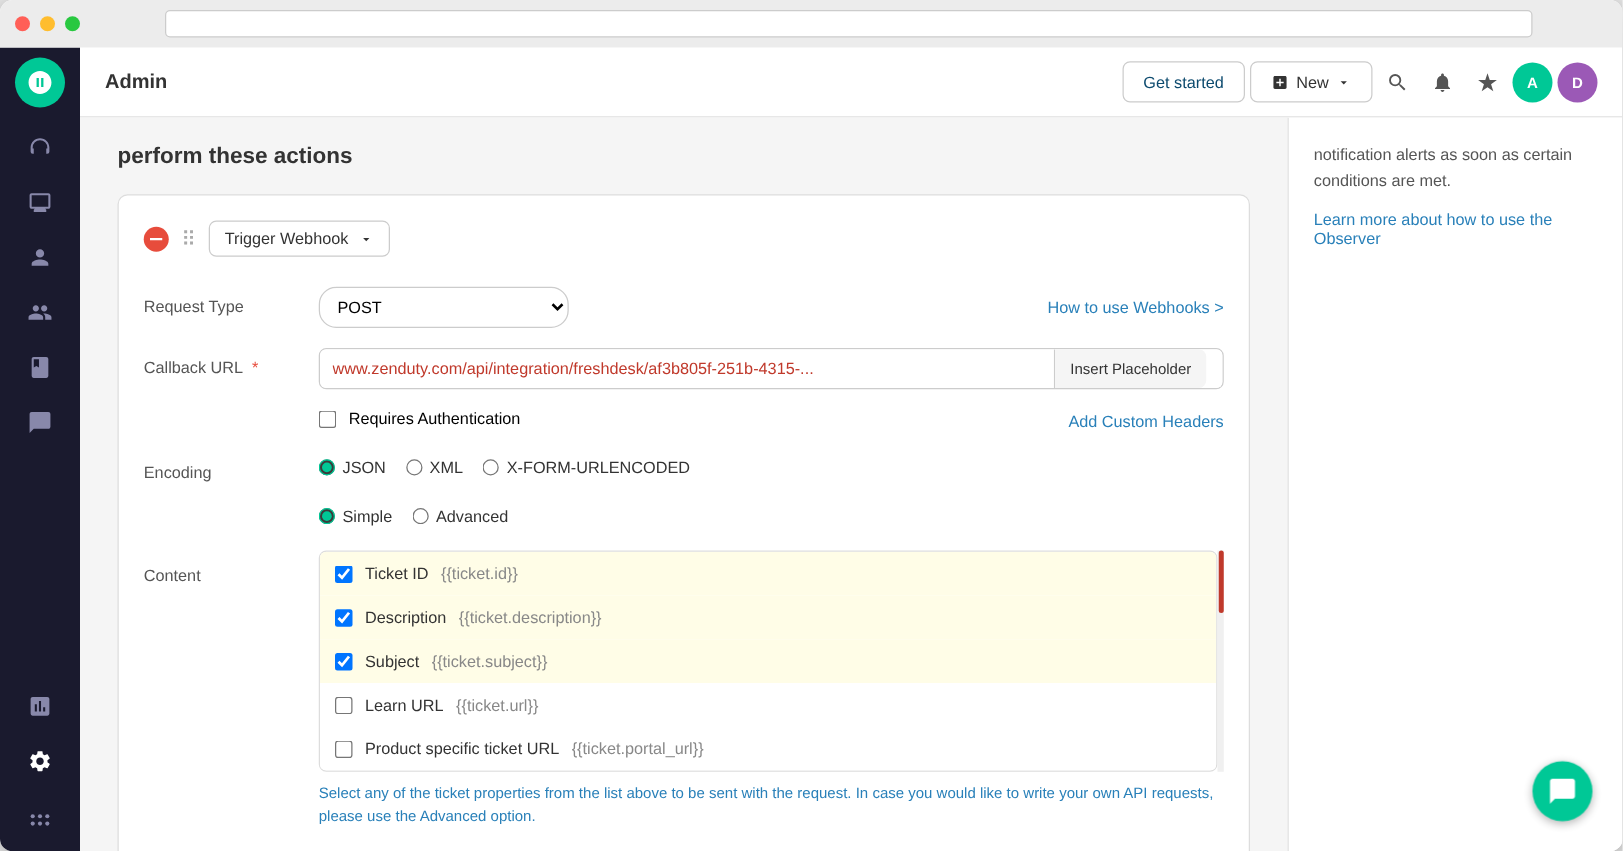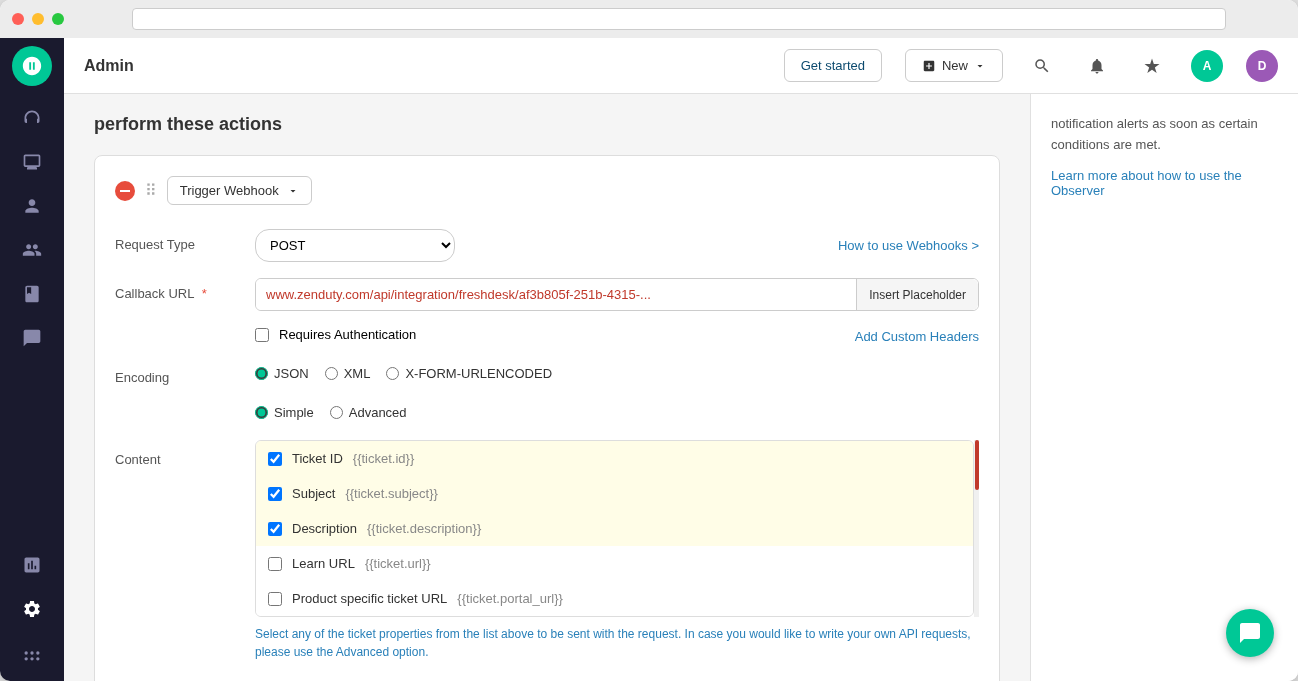--- a/index.html
+++ b/index.html
@@ -24,21 +24,21 @@
     .sidebar-item { width: 40px; height: 40px; display: flex; align-items: center; justify-content: center; border-radius: 8px; cursor: pointer; color: #8888aa; }
     .sidebar-item.active { color: white; }
     .sidebar-item svg { width: 20px; height: 20px; }
     .sidebar-spacer { flex: 1; }
     .sidebar-dots { width: 40px; height: 40px; display: flex; align-items: center; justify-content: center; }
 
     
     .main { flex: 1; display: flex; flex-direction: column; overflow: hidden; }
 
     
-    .topbar { height: 56px; background: #fff; border-bottom: 1px solid #e0e0e0; display: flex; align-items: center; padding: 0 20px; gap: 23px; flex-shrink: 0; }
+    .topbar { height: 56px; background: #fff; border-bottom: 1px solid #e0e0e0; display: flex; align-items: center; padding: 0 20px; gap: 4px; flex-shrink: 0; }
     .topbar-title { font-size: 16px; font-weight: 600; color: #333; flex: 1; }
     .btn-get-started { padding: 8px 16px; border: 1px solid #ccc; border-radius: 6px; background: #fff; cursor: pointer; font-size: 13px; color: #0c4a6e; }
     .btn-new { padding: 8px 16px; border: 1px solid #ccc; border-radius: 6px; background: #fff; cursor: pointer; font-size: 13px; color: #333; display: flex; align-items: center; gap: 6px; }
     .topbar-icon { width: 32px; height: 32px; display: flex; align-items: center; justify-content: center; cursor: pointer; color: #555; border-radius: 50%; }
     .avatar-green { width: 32px; height: 32px; border-radius: 50%; background: #00c896; display: flex; align-items: center; justify-content: center; color: white; font-size: 12px; font-weight: 600; }
     .avatar-purple { width: 32px; height: 32px; border-radius: 50%; background: #9b59b6; display: flex; align-items: center; justify-content: center; color: white; font-size: 12px; font-weight: 600; }
 
     
     .content-area { flex: 1; display: flex; overflow: hidden; background: #f5f5f5; }
 
@@ -57,21 +57,21 @@
     .form-row { display: flex; align-items: flex-start; margin-bottom: 16px; }
     .form-label { width: 140px; padding-top: 8px; color: #555; font-size: 13px; flex-shrink: 0; }
     .form-label .required { color: #e74c3c; margin-left: 4px; }
     .form-control { flex: 1; }
     .link-blue { color: #2980b9; cursor: pointer; font-size: 13px; text-decoration: none; font-weight: 500; }
 
     select.input-field { padding: 7px 10px; border: 1px solid #ccc; border-radius: 14px; font-size: 13px; background: #fff; width: 200px; cursor: pointer; }
 
     .callback-url-wrapper { position: relative; border: 1px solid #ccc; border-radius: 6px; overflow: hidden; }
     .callback-url-input { width: 100%; padding: 8px 10px; border: none; outline: none; font-size: 13px; color: #c0392b; }
-    .insert-placeholder-btn { position: absolute; right: 0; top: 0; bottom: 0; padding: 0 12px; background: #f5f5f5; border-left: 1px solid #ccc; border-radius: 0 6px 6px 0; cursor: pointer; font-size: 12px; color: #333; white-space: nowrap; display: flex; align-items: center; }
+    .insert-placeholder-btn { position: absolute; right: 13px; top: 0; bottom: 0; padding: 0 12px; background: #f5f5f5; border-left: 1px solid #ccc; border-radius: 0 6px 6px 0; cursor: pointer; font-size: 12px; color: #333; white-space: nowrap; display: flex; align-items: center; }
 
     
     .checkbox-row { display: flex; align-items: center; gap: 10px; margin-bottom: 4px; }
     .checkbox-row input[type=checkbox] { width: 14px; height: 14px; }
 
     
     .radio-group { display: flex; align-items: flex-start; gap: 16px; padding: 4px 0; }
     .radio-item { display: flex; align-items: center; gap: 6px; font-size: 13px; color: #333; cursor: pointer; }
     .radio-item input[type=radio] { accent-color: #00c896; }
 
@@ -305,27 +305,27 @@
               <div class="form-control">
                 <div class="content-box-wrapper">
                   <div class="content-box">
                     <div class="content-item checked">
                       <input type="checkbox" checked="" style="">
                       <span class="item-label">Ticket ID</span>
                       <span class="placeholder-text">{{ticket.id}}</span>
                     </div>
                     <div class="content-item checked">
                       <input type="checkbox" checked="" style="">
+                      <span class="item-label">Description</span>
+                      <span class="placeholder-text">{{ticket.description}}</span>
+                    </div>
+                    <div class="content-item checked">
+                      <input type="checkbox" checked="" style="">
                       <span class="item-label">Subject</span>
                       <span class="placeholder-text">{{ticket.subject}}</span>
-                    </div>
-                    <div class="content-item checked">
-                      <input type="checkbox" checked="" style="">
-                      <span class="item-label">Description</span>
-                      <span class="placeholder-text">{{ticket.description}}</span>
                     </div>
                     <div class="content-item unchecked">
                       <input type="checkbox" style="">
                       <span class="item-label">Learn URL</span>
                       <span class="placeholder-text">{{ticket.url}}</span>
                     </div>
                     <div class="content-item unchecked">
                       <input type="checkbox" style="">
                       <span class="item-label">Product specific ticket URL</span>
                       <span class="placeholder-text">{{ticket.portal_url}}</span>

